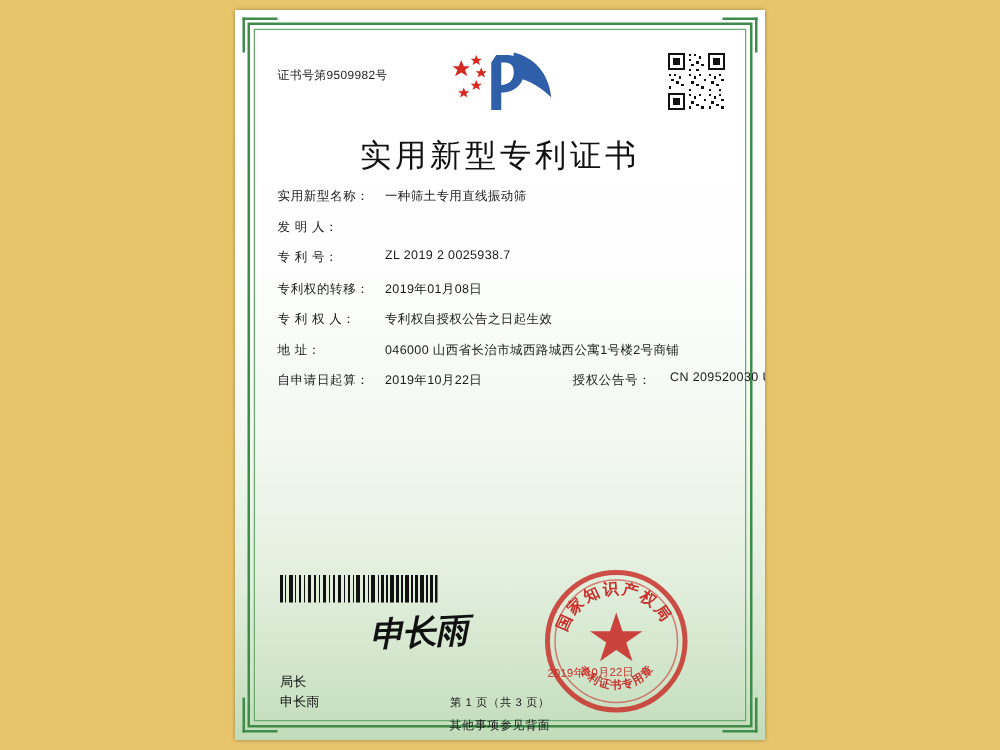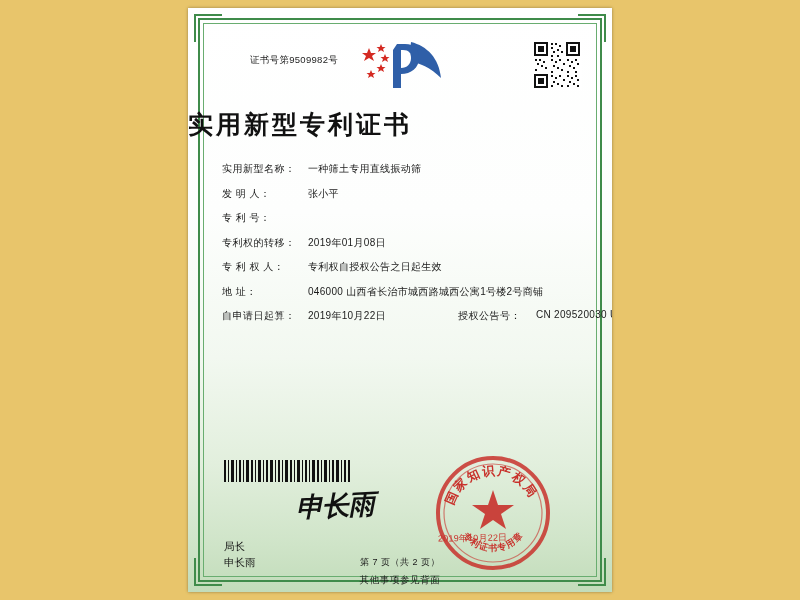--- a/index.html
+++ b/index.html
@@ -62,21 +62,20 @@
   .corner.br { right: 6px; bottom: 6px; border-left: none;  border-top: none; }
 
   
   .cert-no {
     position: absolute;
     left: 34px;
     top: 46px;
     font-size: 9.5px;
     color: #1d1d1d;
     letter-spacing: 0.3px;
-    margin-left: 28px;
   }
   .logo {
     position: absolute;
     left: 165px;
     top: 30px;
     width: 92px;
     height: 54px;
   }
   .qr {
     position: absolute;
@@ -85,32 +84,33 @@
     width: 50px;
     height: 50px;
   }
 
   
   .title {
     position: absolute;
     left: 0;
     right: 0;
     top: 100px;
+    text-align: center;
     font-family: "DejaVu Sans", sans-serif;
     font-size: 25px;
-    font-weight: bold;
+    font-weight: normal;
     letter-spacing: 3px;
     color: #111;
   }
 
   
   .fields {
     position: absolute;
     left: 34px;
-    top: 154px;
+    top: 142px;
     width: 356px;
   }
   .field-row {
     display: flex;
     align-items: flex-start;
     margin-bottom: 10.5px;
     font-size: 10px;
     color: #1a1a1a;
   }
   .field-label {
@@ -322,24 +322,24 @@
 
     <div class="title">实用新型专利证书</div>
 
     <div class="fields">
       <div class="field-row">
         <span class="field-label">实用新型名称：</span>
         <span class="field-value">一种筛土专用直线振动筛</span>
       </div>
       <div class="field-row">
         <span class="field-label">发 明 人：</span>
-        <span class="field-value">张小平</span>
       </div>
       <div class="field-row">
         <span class="field-label">专 利 号：</span>
+        <span class="field-value">ZL 2019 2 0025938.7</span>
       </div>
       <div class="field-row">
         <span class="field-label">专利权的转移：</span>
         <span class="field-value">2019年01月08日</span>
       </div>
       <div class="field-row">
         <span class="field-label">专 利 权 人：</span>
         <span class="field-value">专利权自授权公告之日起生效</span>
       </div>
       <div class="field-row">
@@ -414,17 +414,17 @@
           <textPath href="#sealTop" startOffset="8%">国家知识产权局</textPath>
         </text>
         <path id="sealBot" d="M 24 72 A 37 37 0 0 0 94 72" fill="none"></path>
         <text font-family="DejaVu Sans, sans-serif" font-size="9" fill="#c8312b" font-weight="bold" letter-spacing="1">
           <textPath href="#sealBot" startOffset="12%">专利证书专用章</textPath>
         </text>
       </svg>
     </div>
     <div class="seal-date">2019年10月22日</div>
 
-    <div class="page-note">第 7 页（共 2 页）</div>
+    <div class="page-note">第 1 页（共 3 页）</div>
   </div>
 
   <div class="back-note">其他事项参见背面</div>
 </div>
 
 </body></html>

